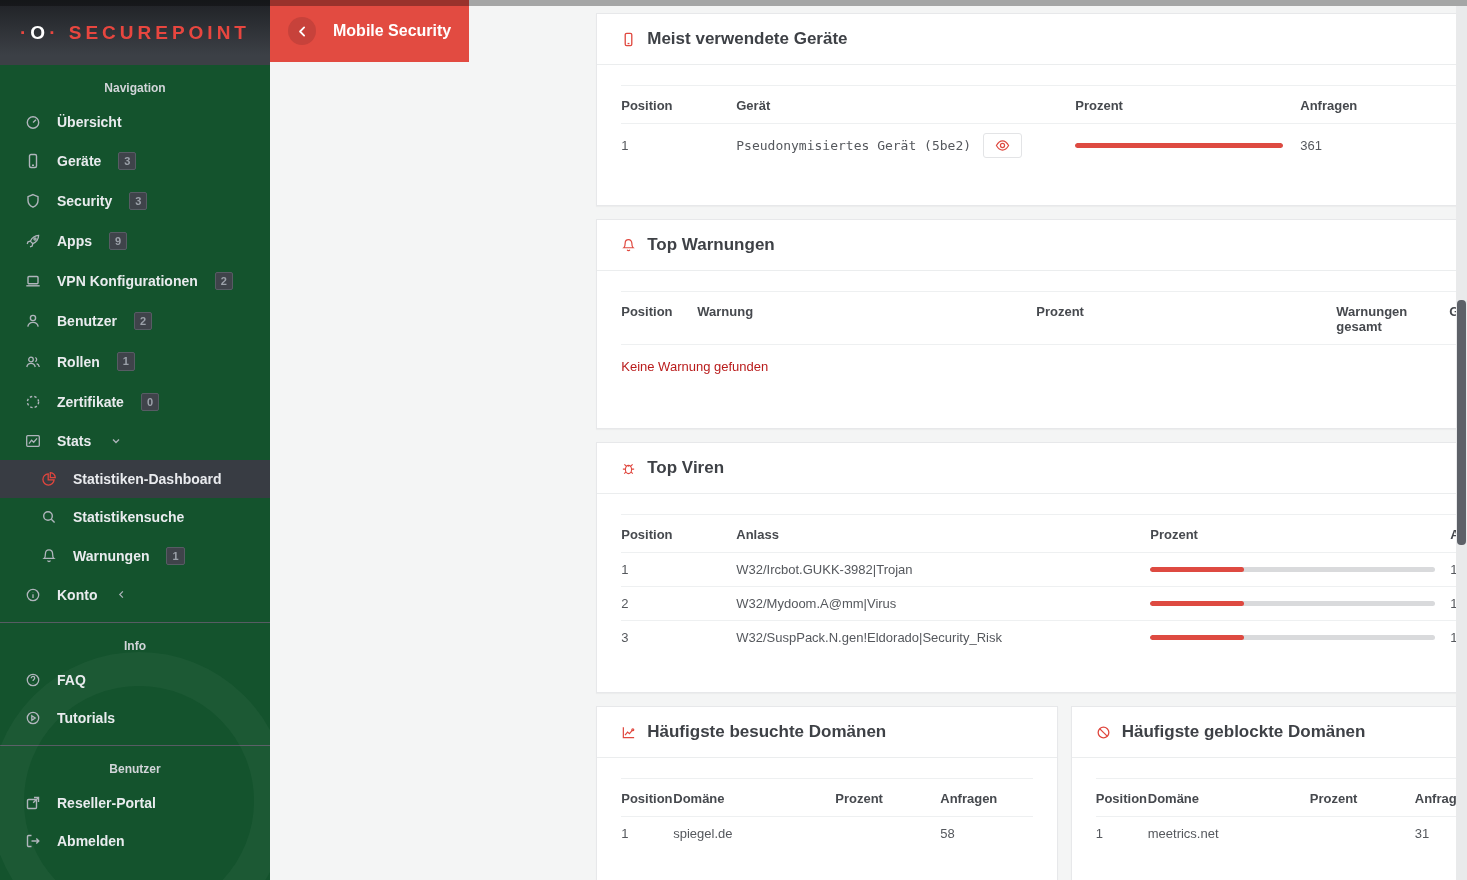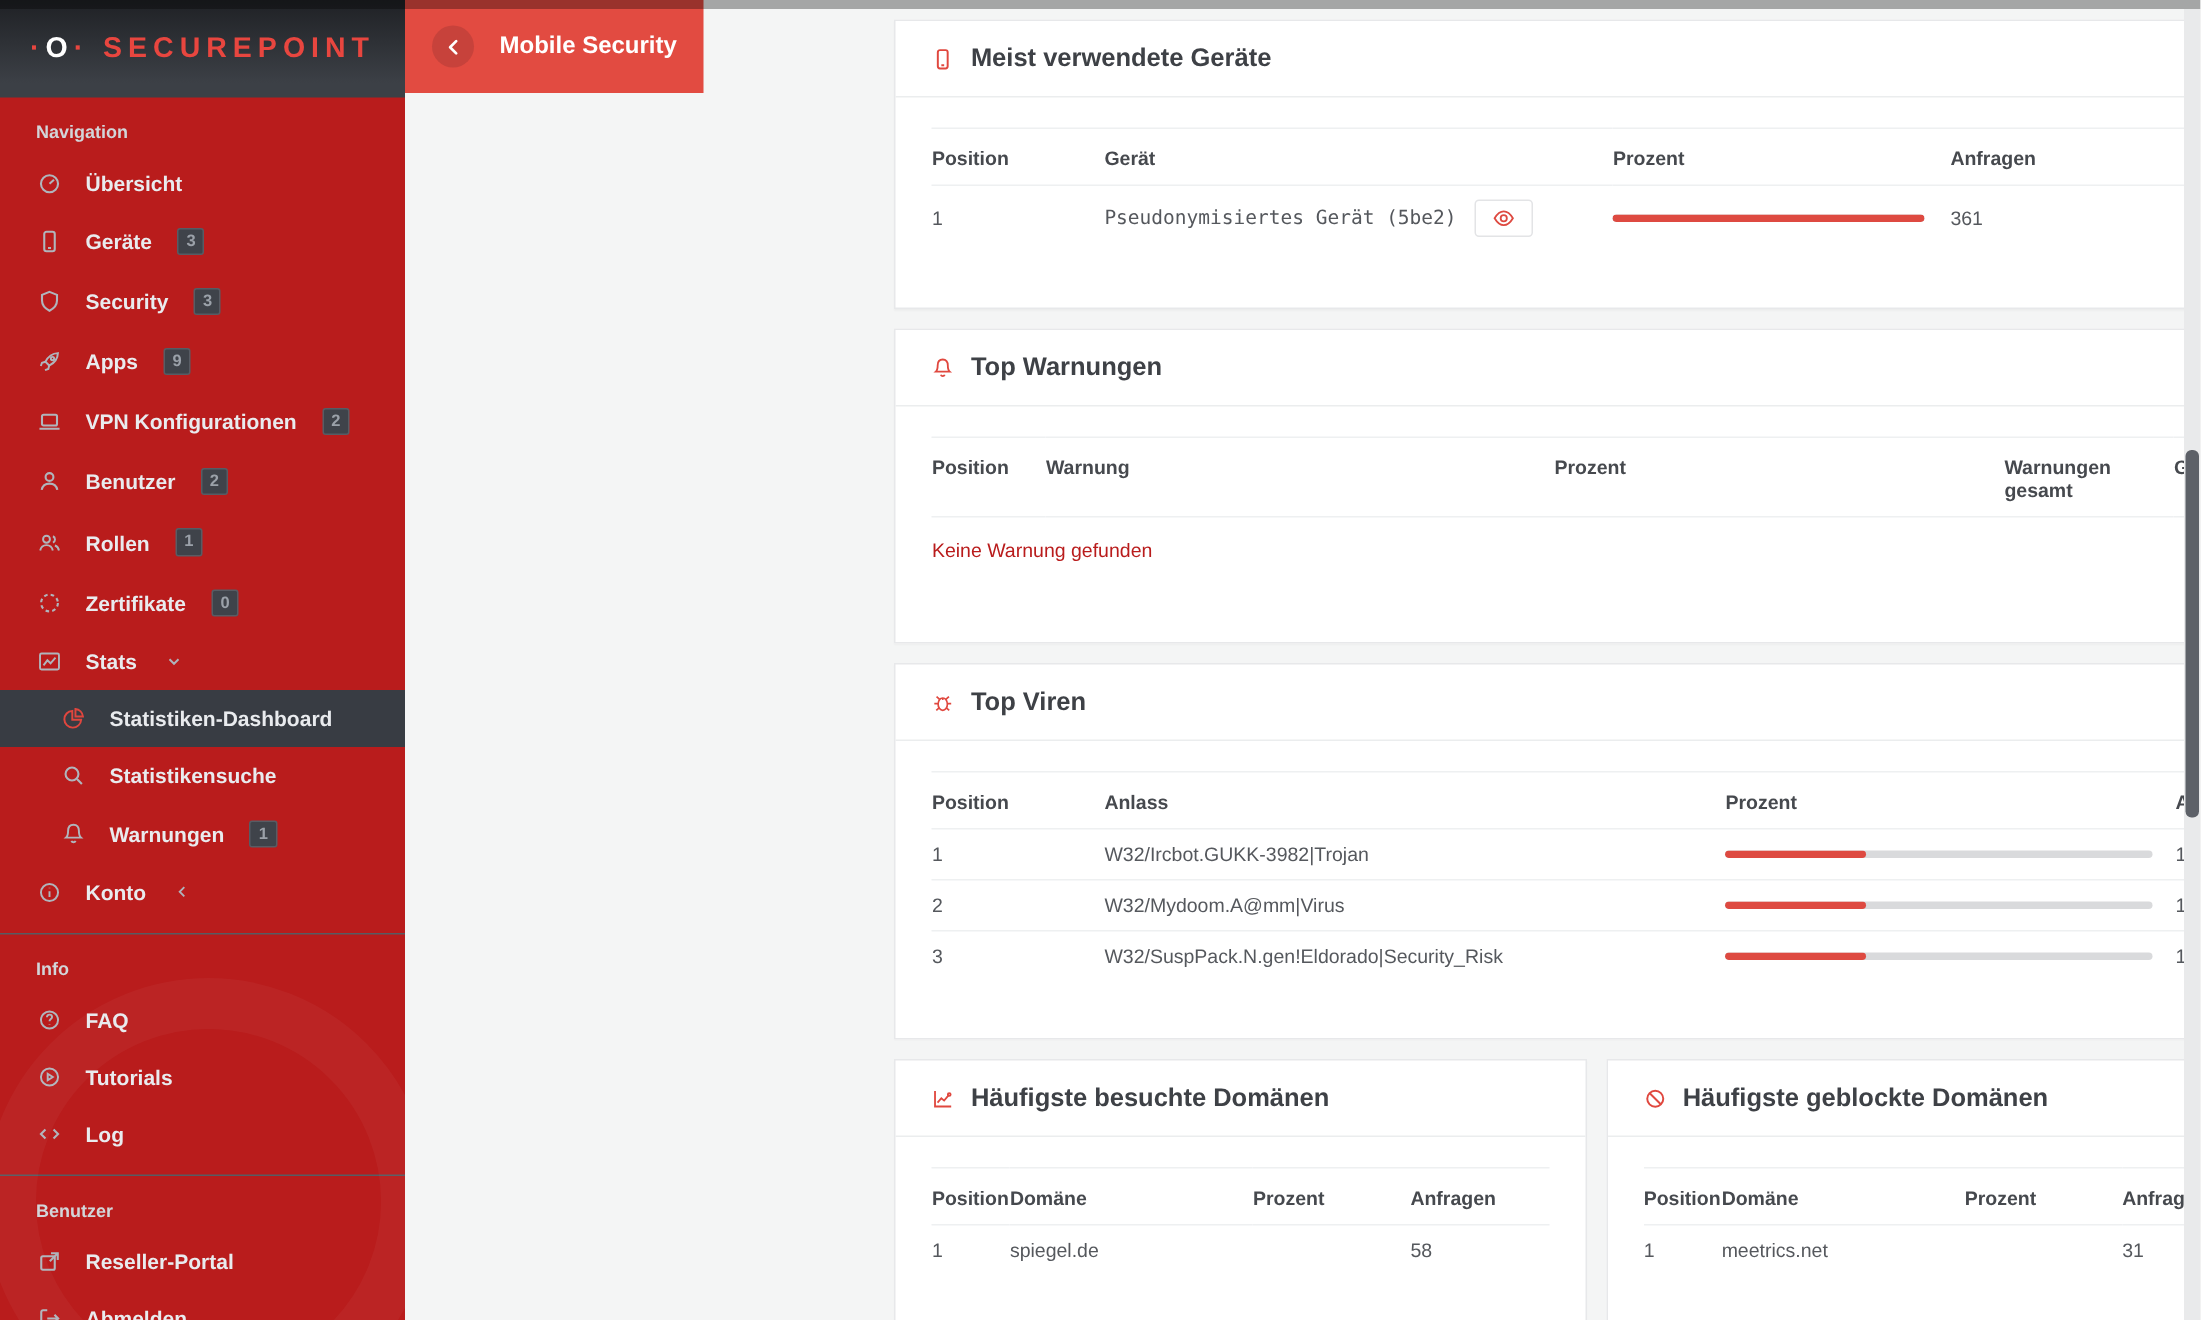--- a/index.html
+++ b/index.html
@@ -5,21 +5,21 @@
   * { margin:0; padding:0; box-sizing:border-box; }
   html,body { width:1467px; height:880px; overflow:hidden; }
   body { font-family:"Liberation Sans", sans-serif; background:#f4f5f5; position:relative; }
 
   .app { display:flex; width:100%; height:100%; }
 
   
   .top-strip { position:absolute; top:0; left:0; width:100%; height:6px; background:rgba(0,0,0,0.32); z-index:50; }
 
   
-  .sidebar { width:270px; flex:none; background:#b91c1c; color:#e9ebee; position:relative; overflow:hidden; }
+  .sidebar { width:270px; flex:none; background:#14532d; color:#e9ebee; position:relative; overflow:hidden;text-align:center; }
   .sidebar::after { content:""; position:absolute; bottom:-70px; left:-10px; width:230px; height:230px;
                     border:34px solid rgba(255,255,255,0.035); border-radius:50%; pointer-events:none; }
   .logo-band { height:65px; display:flex; align-items:center; justify-content:center;
                background:linear-gradient(180deg,#1f2125 0%,#3c4046 85%); }
   .logo { font-weight:bold; font-size:19px; letter-spacing:4px; color:#e8463f; white-space:nowrap; }
   .logo .logo-o { color:#ffffff; }
   .section-label { padding:16px 24px 8px; font-size:12px; font-weight:bold; color:#d2d5d9; }
   .nav-item { display:flex; align-items:center; gap:15px; padding:11px 24px; font-size:14px; font-weight:600;
               color:#e9ebee; cursor:pointer; position:relative; }
   .nicon { width:18px; height:16px; display:flex; align-items:center; justify-content:center; color:#b0b5bc; flex:none; }
@@ -254,29 +254,20 @@
       <div class="nav-item">
         <span class="nicon">
           <svg width="16" height="16" viewBox="0 0 16 16" fill="none" stroke="currentColor" stroke-width="1.3">
               <circle cx="8" cy="8" r="5.7"></circle>
               <path d="M6.8 5.8 L10.2 8 L6.8 10.2 Z"></path>
             </svg>
         </span>
         <span>Tutorials</span>
       </div>
 
-      <div class="nav-item">
-        <span class="nicon">
-          <svg width="16" height="16" viewBox="0 0 16 16" fill="none" stroke="currentColor" stroke-width="1.4">
-              <path d="M5.3 5 L2.3 8 L5.3 11"></path>
-              <path d="M10.7 5 L13.7 8 L10.7 11"></path>
-            </svg>
-        </span>
-        <span>Log</span>
-      </div>
     </div>
 
     <div class="sect bordered">
       <div class="section-label">Benutzer</div>
 
       <div class="nav-item">
         <span class="nicon">
           <svg width="16" height="16" viewBox="0 0 16 16" fill="none" stroke="currentColor" stroke-width="1.4">
               <rect x="2.5" y="4.5" width="9" height="9" rx="1"></rect>
               <path d="M9 2.5 H13.5 V7"></path>

